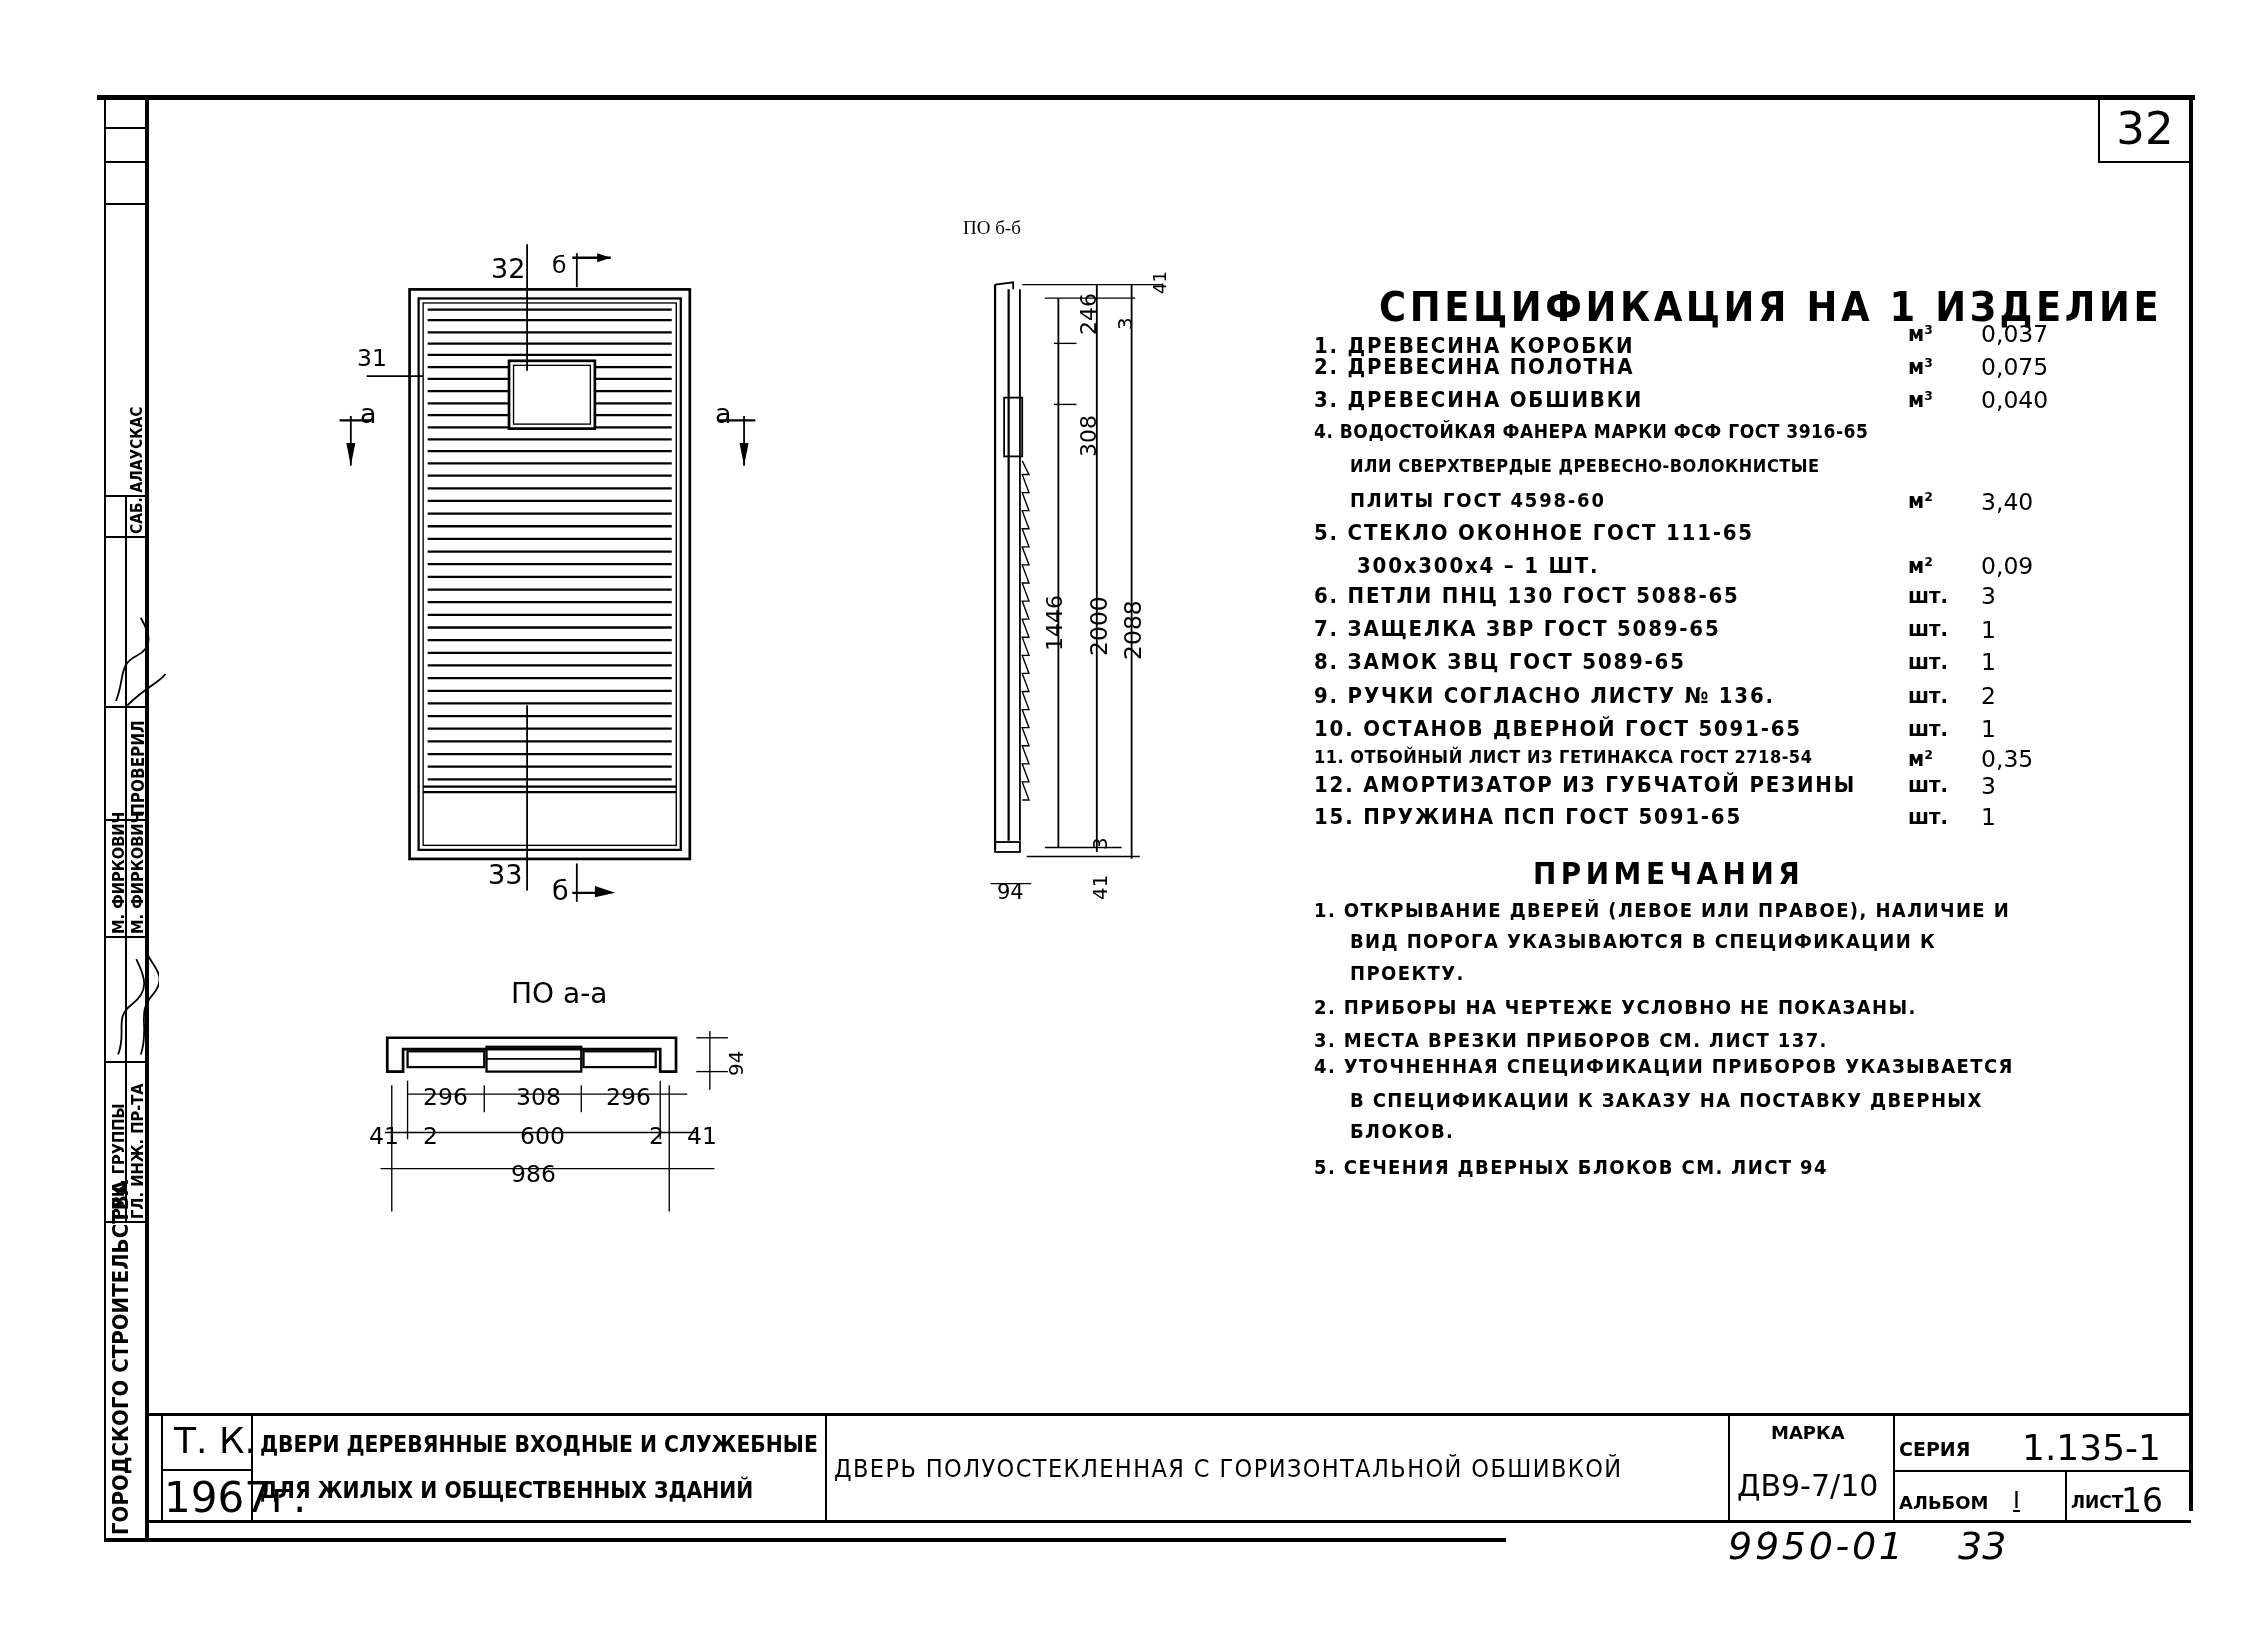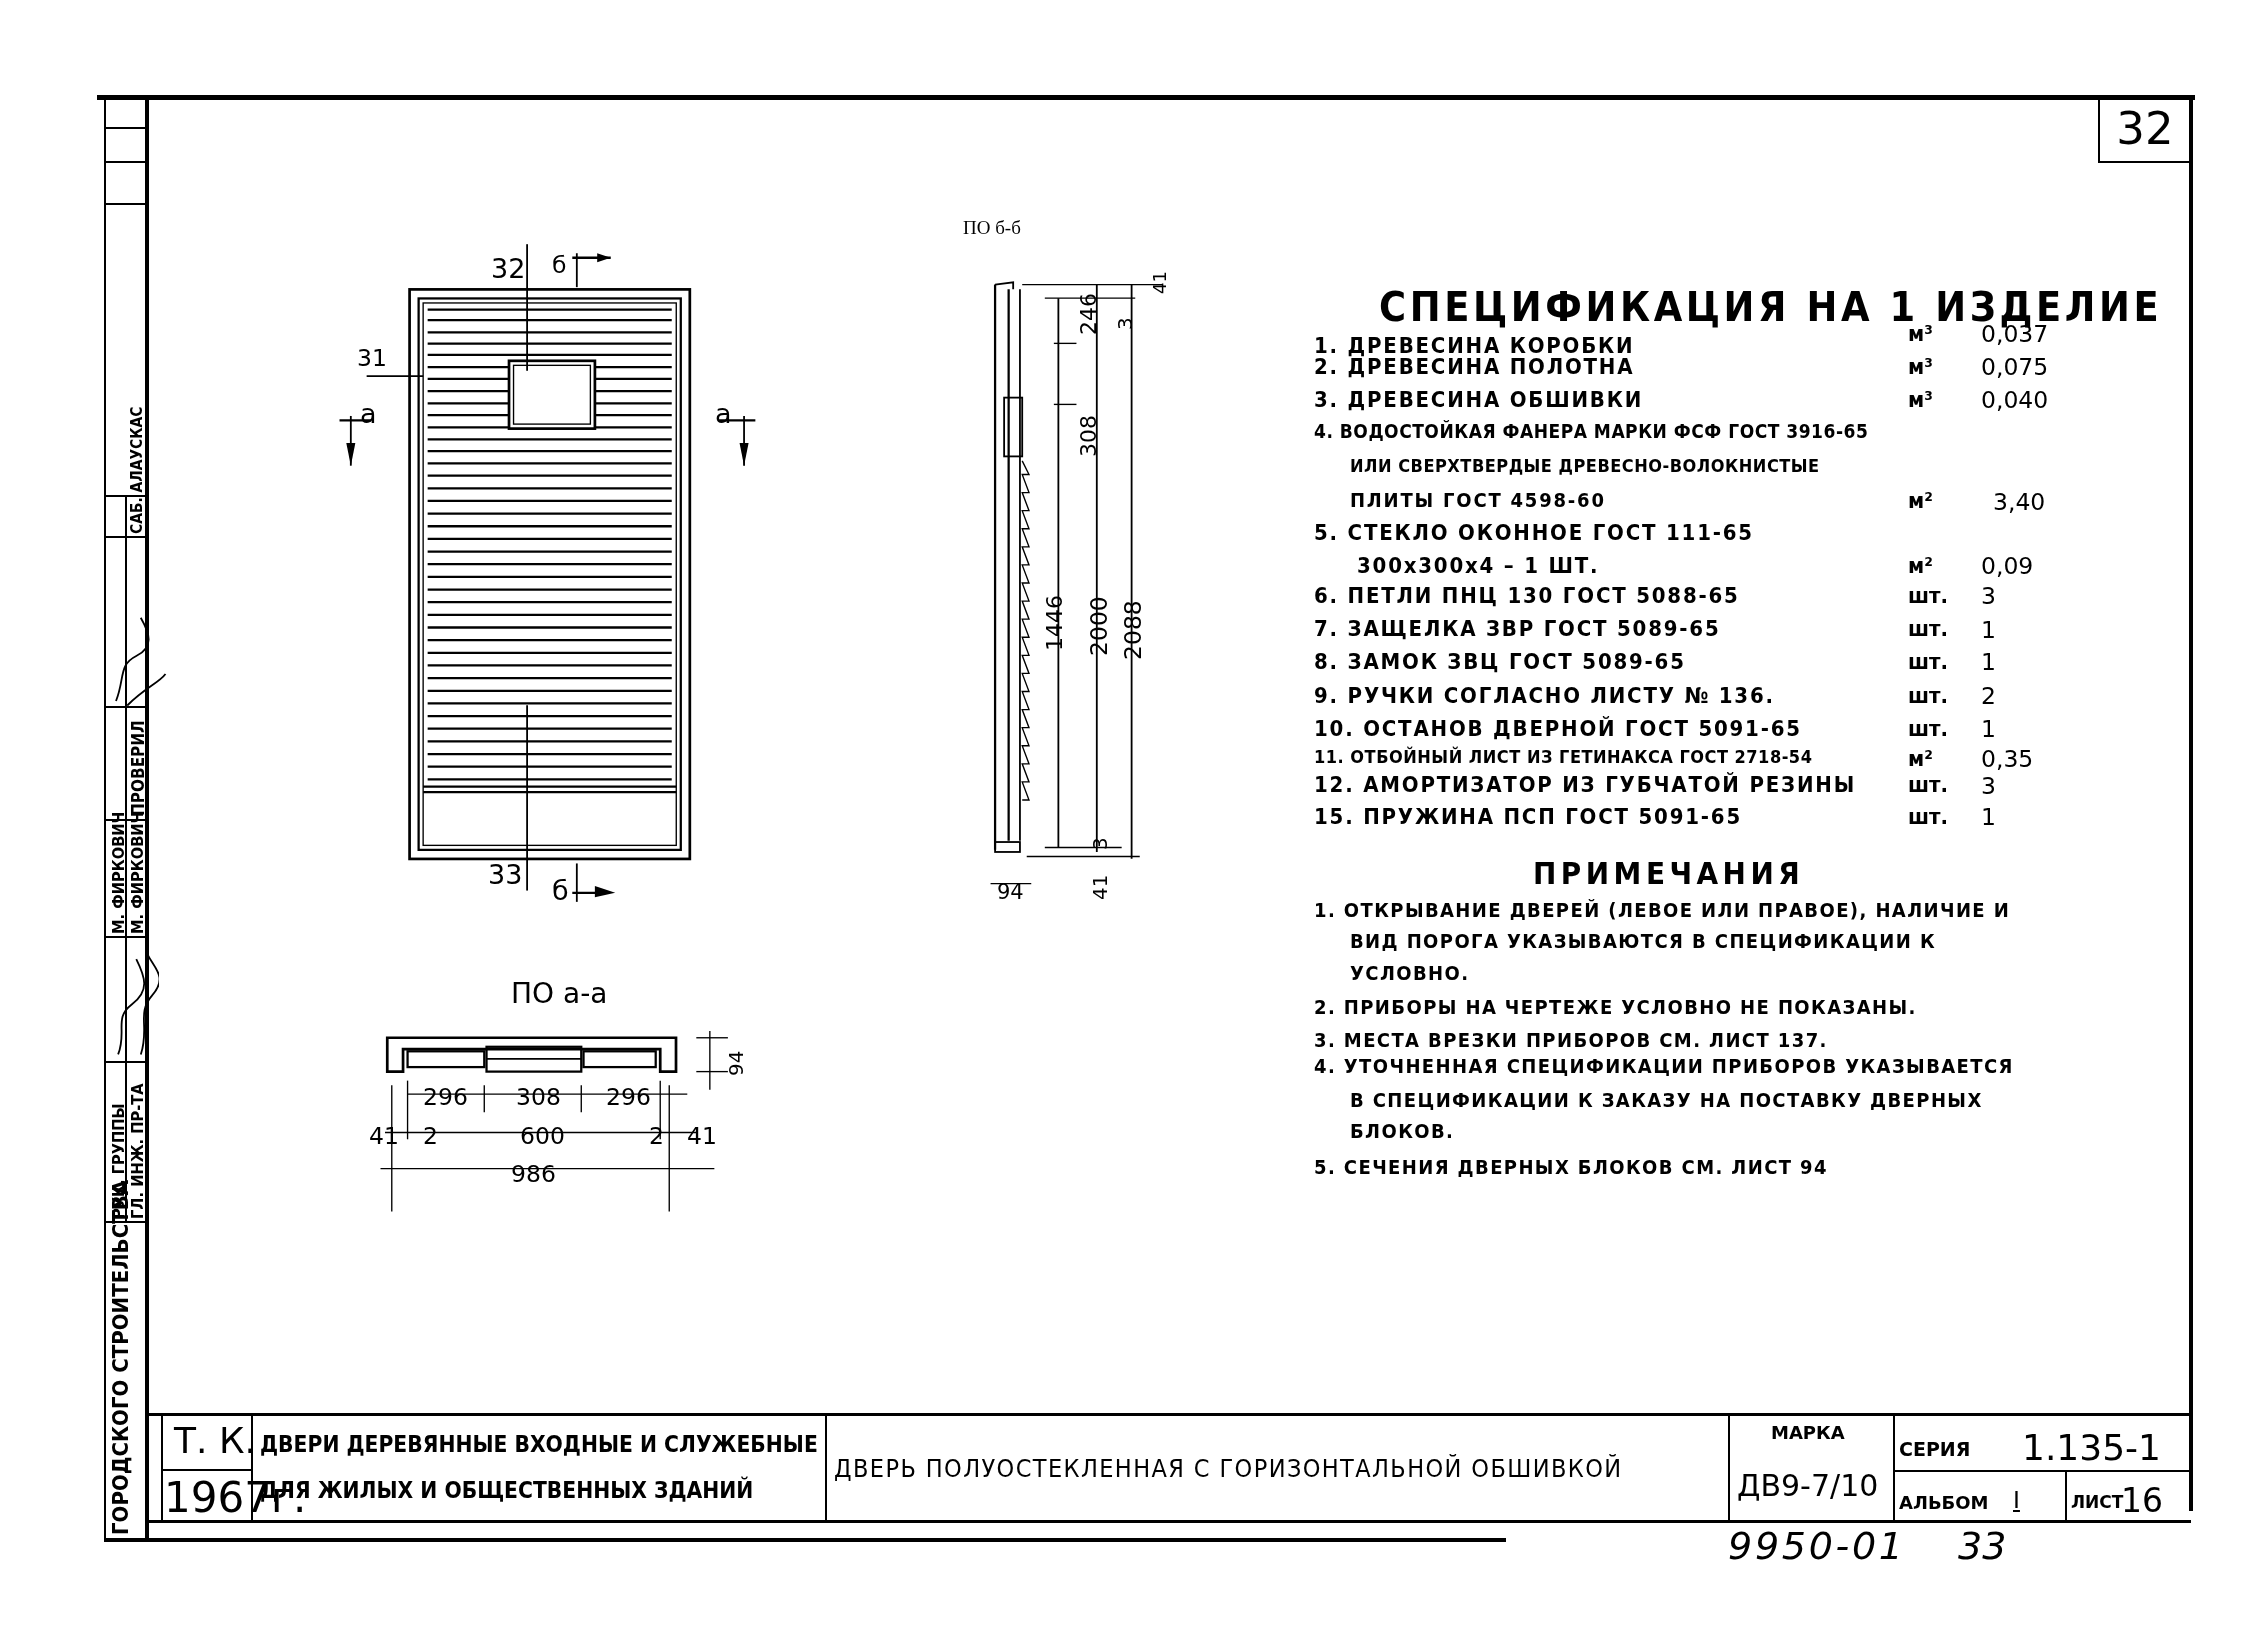--- a/index.html
+++ b/index.html
@@ -245,21 +245,21 @@
   <div class="spec-row" style="top:387px;"><span>3.</span> <span>ДРЕВЕСИНА ОБШИВКИ</span></div>
   <div class="spec-unit" style="top:387px;">м³</div>
   <div class="spec-qty" style="top:386px;">0,040</div>
 
   <div class="spec-row" style="top:420px;font-size:19px;letter-spacing:0.5px;"><span>4.</span> <span>ВОДОСТОЙКАЯ ФАНЕРА МАРКИ ФСФ ГОСТ 3916-65</span></div>
 
   <div class="spec-row" style="top:455px;left:1350px;font-size:18px;letter-spacing:0.5px;">ИЛИ СВЕРХТВЕРДЫЕ ДРЕВЕСНО-ВОЛОКНИСТЫЕ</div>
 
   <div class="spec-row" style="top:488px;left:1350px;font-size:20px;">ПЛИТЫ ГОСТ 4598-60</div>
   <div class="spec-unit" style="top:488px;">м²</div>
-  <div class="spec-qty" style="top:488px;margin-left:12px;">3,40</div>
+  <div class="spec-qty" style="top:488px;">3,40</div>
 
   <div class="spec-row" style="top:520px;"><span>5.</span> <span>СТЕКЛО ОКОННОЕ ГОСТ 111-65</span></div>
 
   <div class="spec-row" style="top:553px;left:1357px;">300х300х4 – 1 ШТ.</div>
   <div class="spec-unit" style="top:553px;">м²</div>
   <div class="spec-qty" style="top:552px;">0,09</div>
 
   <div class="spec-row" style="top:583px;"><span>6.</span> <span>ПЕТЛИ ПНЦ 130 ГОСТ 5088-65</span></div>
   <div class="spec-unit" style="top:583px;">шт.</div>
   <div class="spec-qty" style="top:582px;">3</div>
@@ -290,21 +290,21 @@
 
   <div class="spec-row" style="top:804px;"><span>15.</span> <span>ПРУЖИНА ПСП ГОСТ 5091-65</span></div>
   <div class="spec-unit" style="top:804px;">шт.</div>
   <div class="spec-qty" style="top:803px;">1</div>
 </div>
 
 <div>
   <div class="notes-title">ПРИМЕЧАНИЯ</div>
   <div class="note-line" style="top:898px;"><span>1.</span> <span>ОТКРЫВАНИЕ ДВЕРЕЙ (ЛЕВОЕ ИЛИ ПРАВОЕ), НАЛИЧИЕ И</span></div>
   <div class="note-line" style="top:929px;left:1350px;">ВИД ПОРОГА УКАЗЫВАЮТСЯ В СПЕЦИФИКАЦИИ К</div>
-  <div class="note-line" style="top:961px;left:1350px;">УСЛОВНО.</div>
+  <div class="note-line" style="top:961px;left:1350px;">ПРОЕКТУ.</div>
   <div class="note-line" style="top:995px;"><span>2.</span> <span>ПРИБОРЫ НА ЧЕРТЕЖЕ УСЛОВНО НЕ ПОКАЗАНЫ.</span></div>
   <div class="note-line" style="top:1028px;"><span>3.</span> <span>МЕСТА ВРЕЗКИ ПРИБОРОВ СМ. ЛИСТ 137.</span></div>
   <div class="note-line" style="top:1054px;"><span>4.</span> <span>УТОЧНЕННАЯ СПЕЦИФИКАЦИИ ПРИБОРОВ УКАЗЫВАЕТСЯ</span></div>
   <div class="note-line" style="top:1088px;left:1350px;">В СПЕЦИФИКАЦИИ К ЗАКАЗУ НА ПОСТАВКУ ДВЕРНЫХ</div>
   <div class="note-line" style="top:1119px;left:1350px;">БЛОКОВ.</div>
   <div class="note-line" style="top:1155px;"><span>5.</span> <span>СЕЧЕНИЯ ДВЕРНЫХ БЛОКОВ СМ. ЛИСТ 94</span></div>
 </div>
 
 <div>
   <div class="abs" style="left:145px;top:1413px;width:2046px;height:2.7px;background:#000;"></div>

